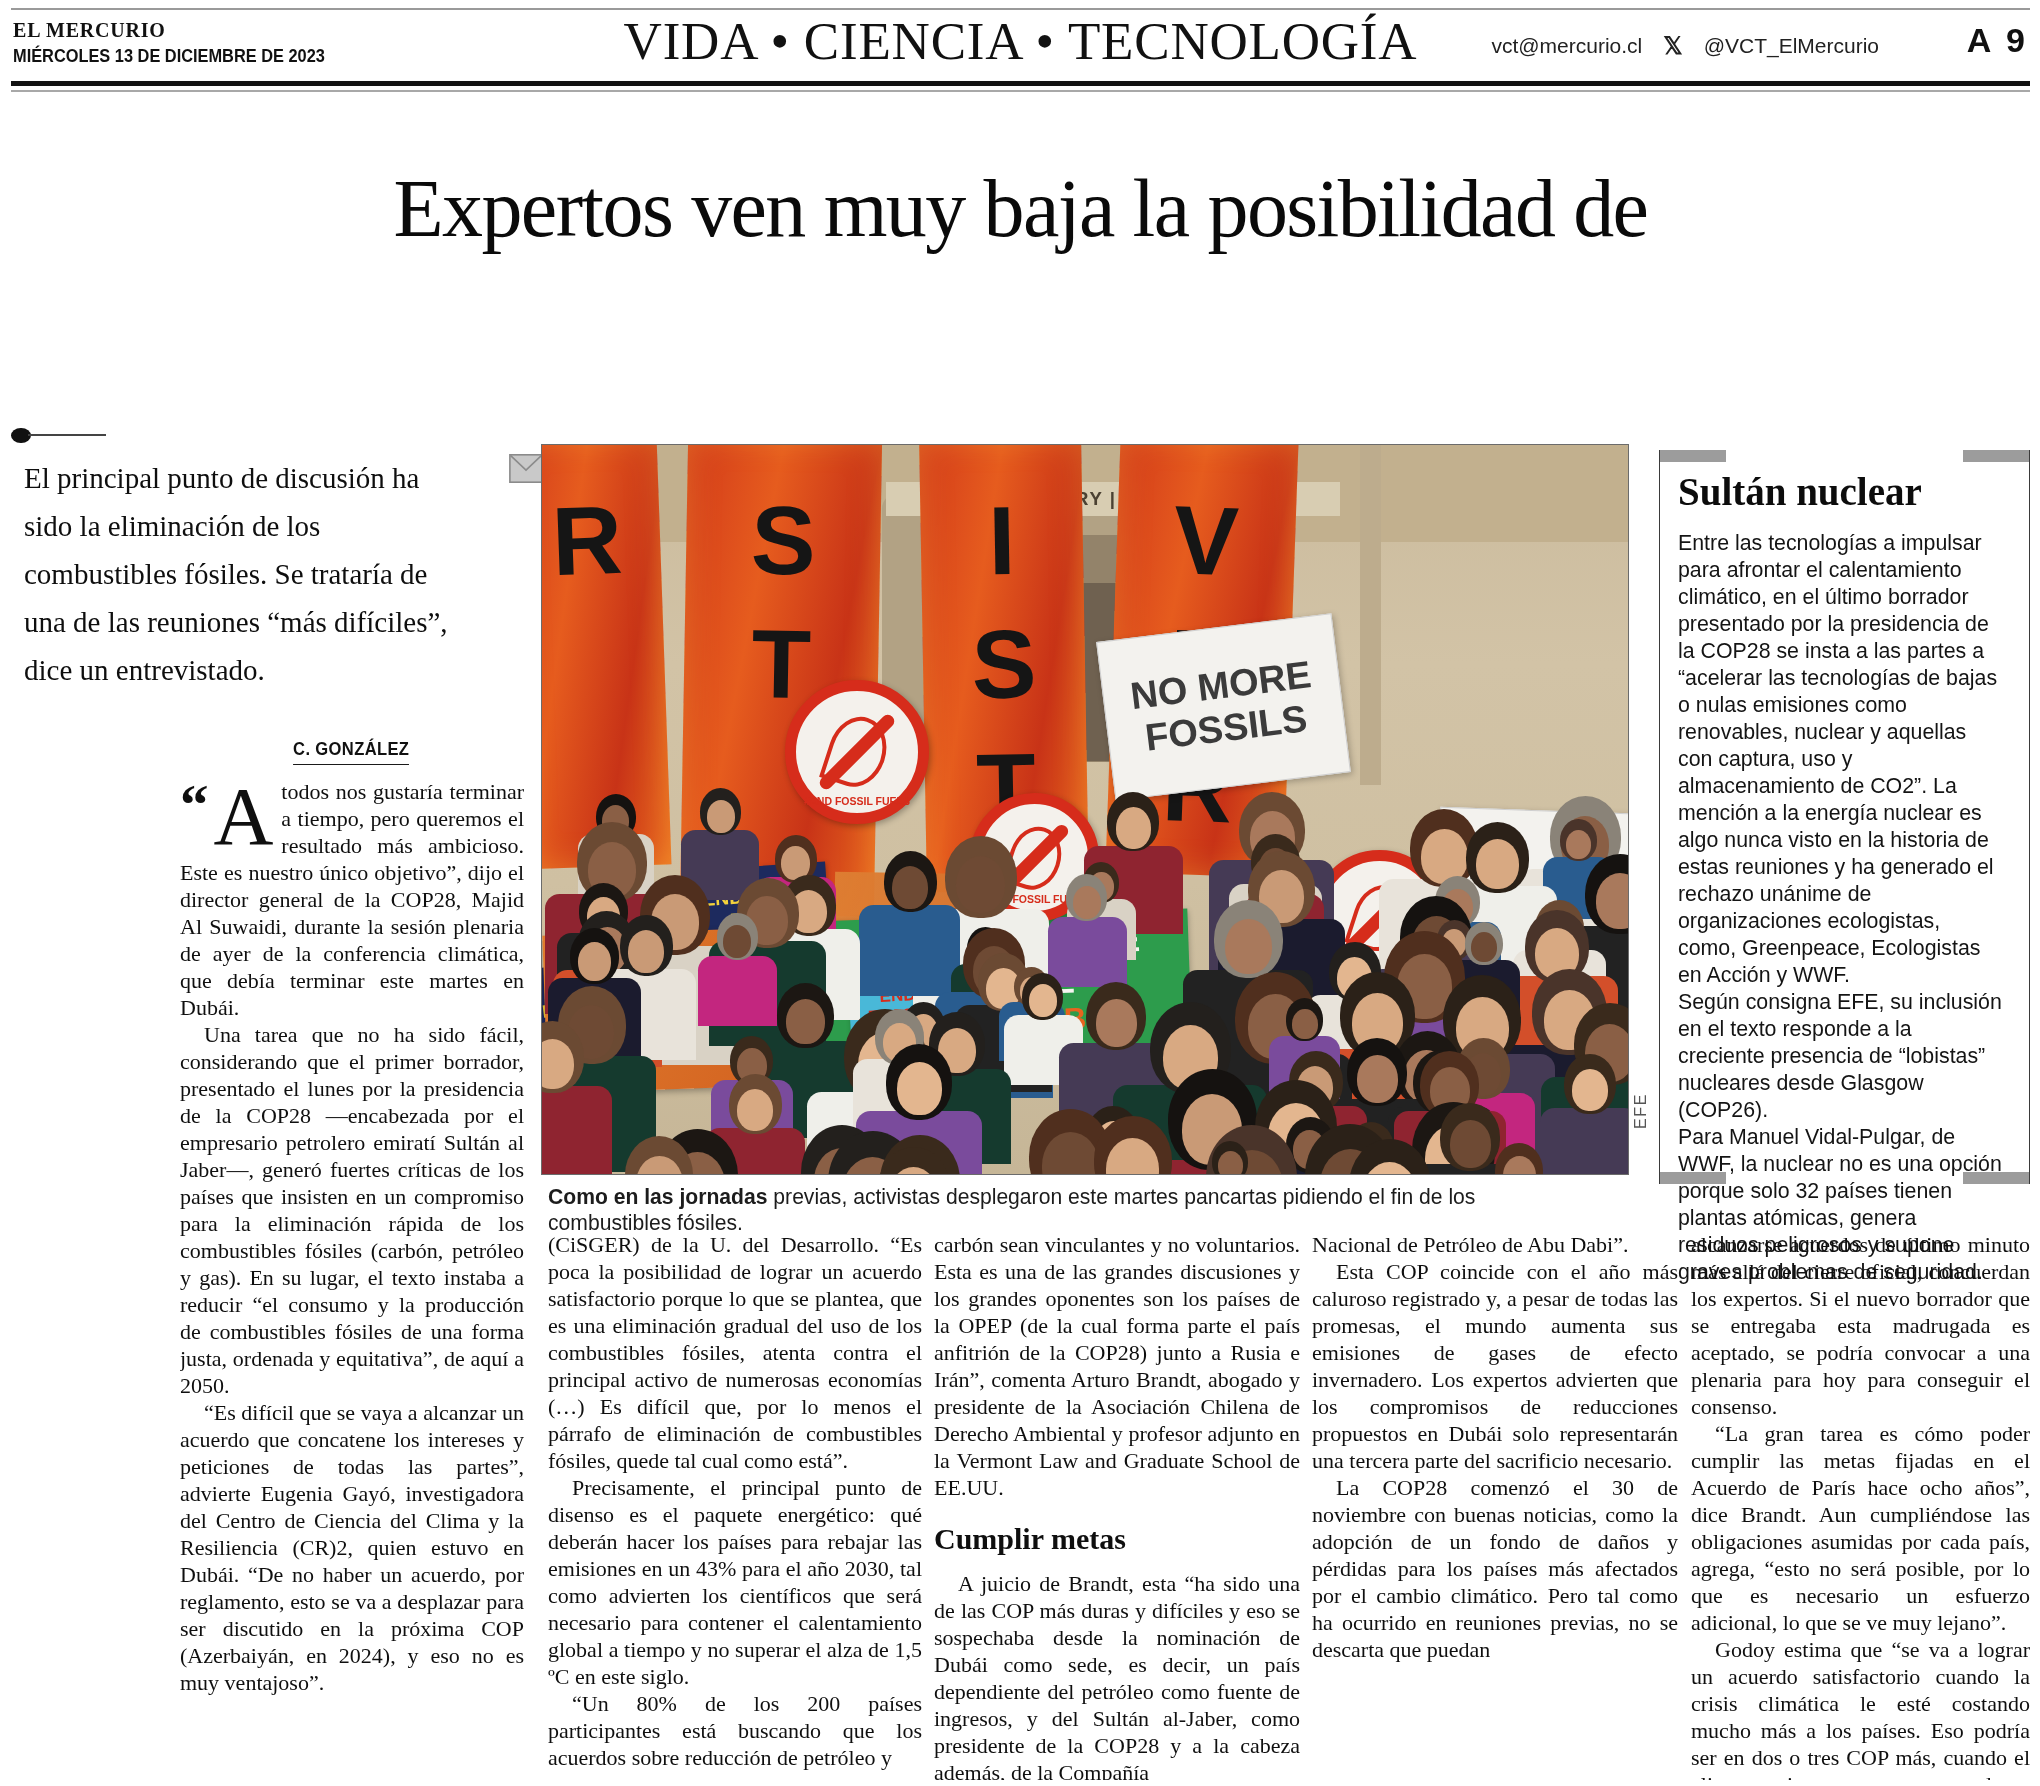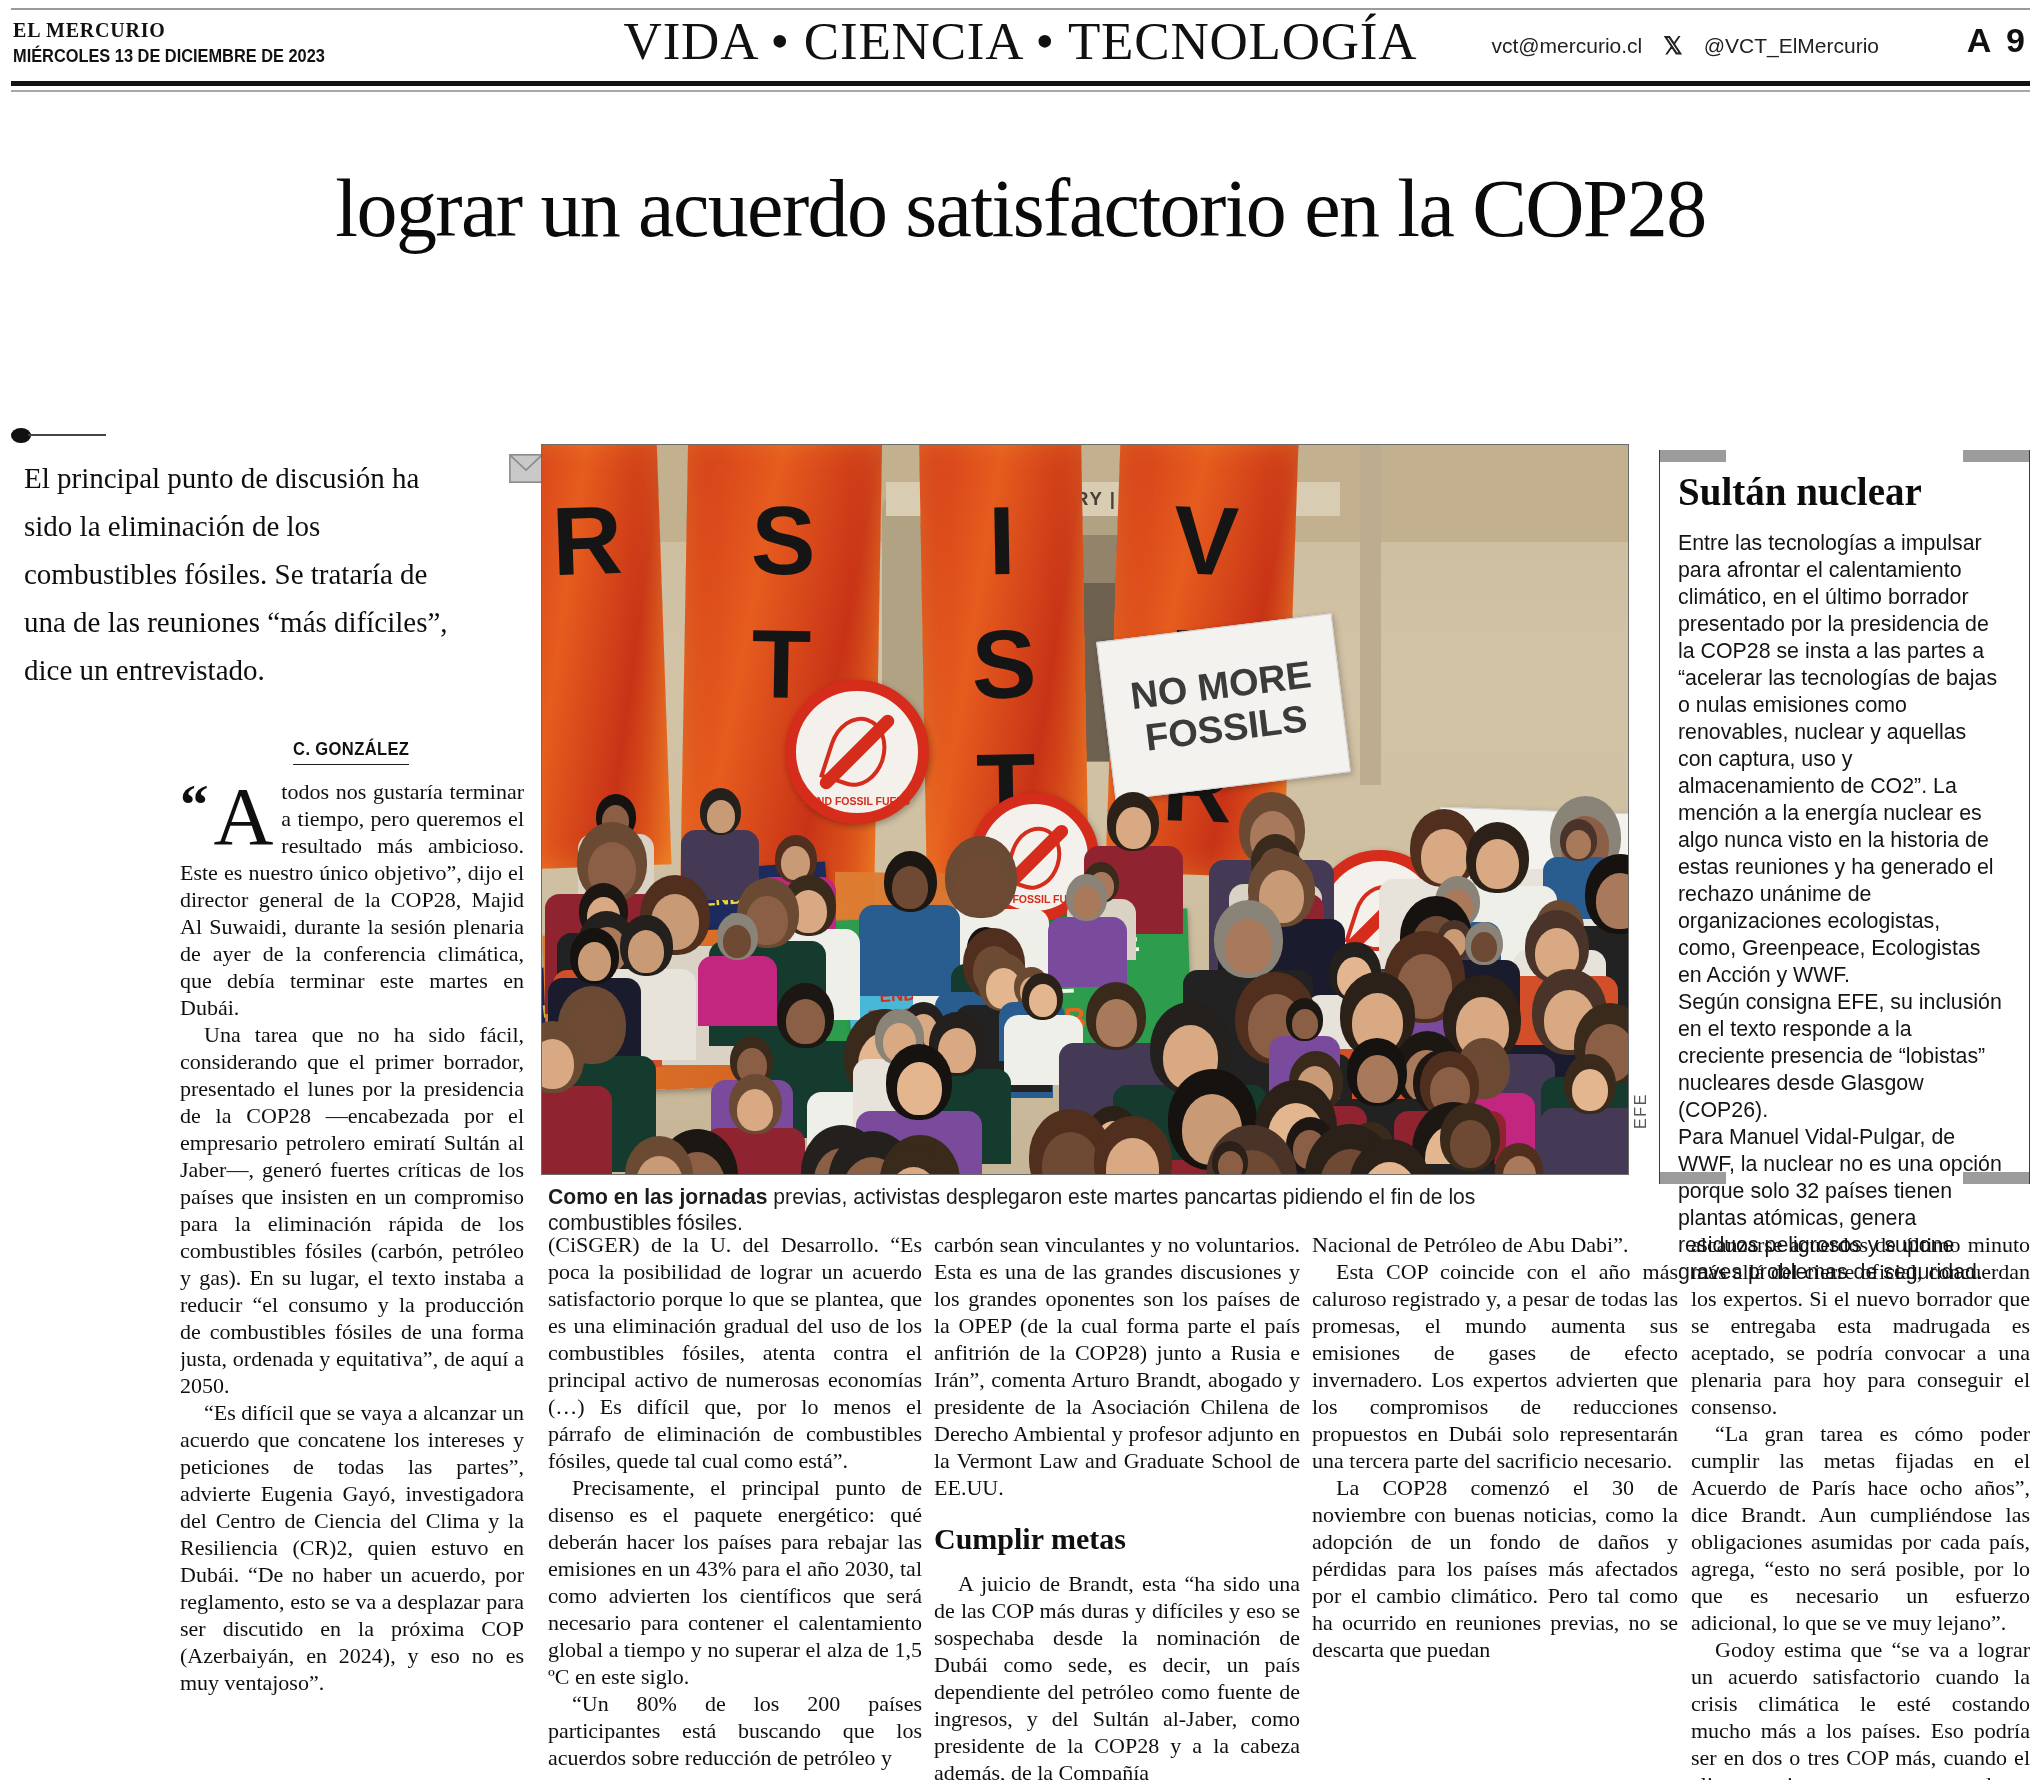--- a/index.html
+++ b/index.html
@@ -119,21 +119,21 @@
   <div class="abs header-right">
     <span>vct@mercurio.cl</span>
     <span class="x-glyph">𝕏</span>
     <span>@VCT_ElMercurio</span>
   </div>
   <div class="abs page-num">A 9</div>
   <div class="abs rule-black"></div>
   <div class="abs rule-grey"></div>
 
   <div class="abs headline">
-    <div>lograr un acuerdo satisfactorio en la COP28</div>
+    <div>Expertos ven muy baja la posibilidad de</div>
   </div>
 
   <div class="abs lede-marker-dot"></div>
   <div class="abs lede-marker-line"></div>
   <div class="abs deck">El principal punto de discusión ha sido la eliminación de los combustibles fósiles. Se trataría de una de las reuniones “más difíciles”, dice un entrevistado.</div>
   <div class="abs gallery-icon">
     <svg width="34" height="29" viewBox="0 0 42 36">
       <rect x="1" y="1" width="40" height="34" fill="#c9c9c9" stroke="#8b8b8b" stroke-width="2"></rect>
       <polyline points="2,2 21,20 40,2" fill="none" stroke="#8b8b8b" stroke-width="2"></polyline>
     </svg>

